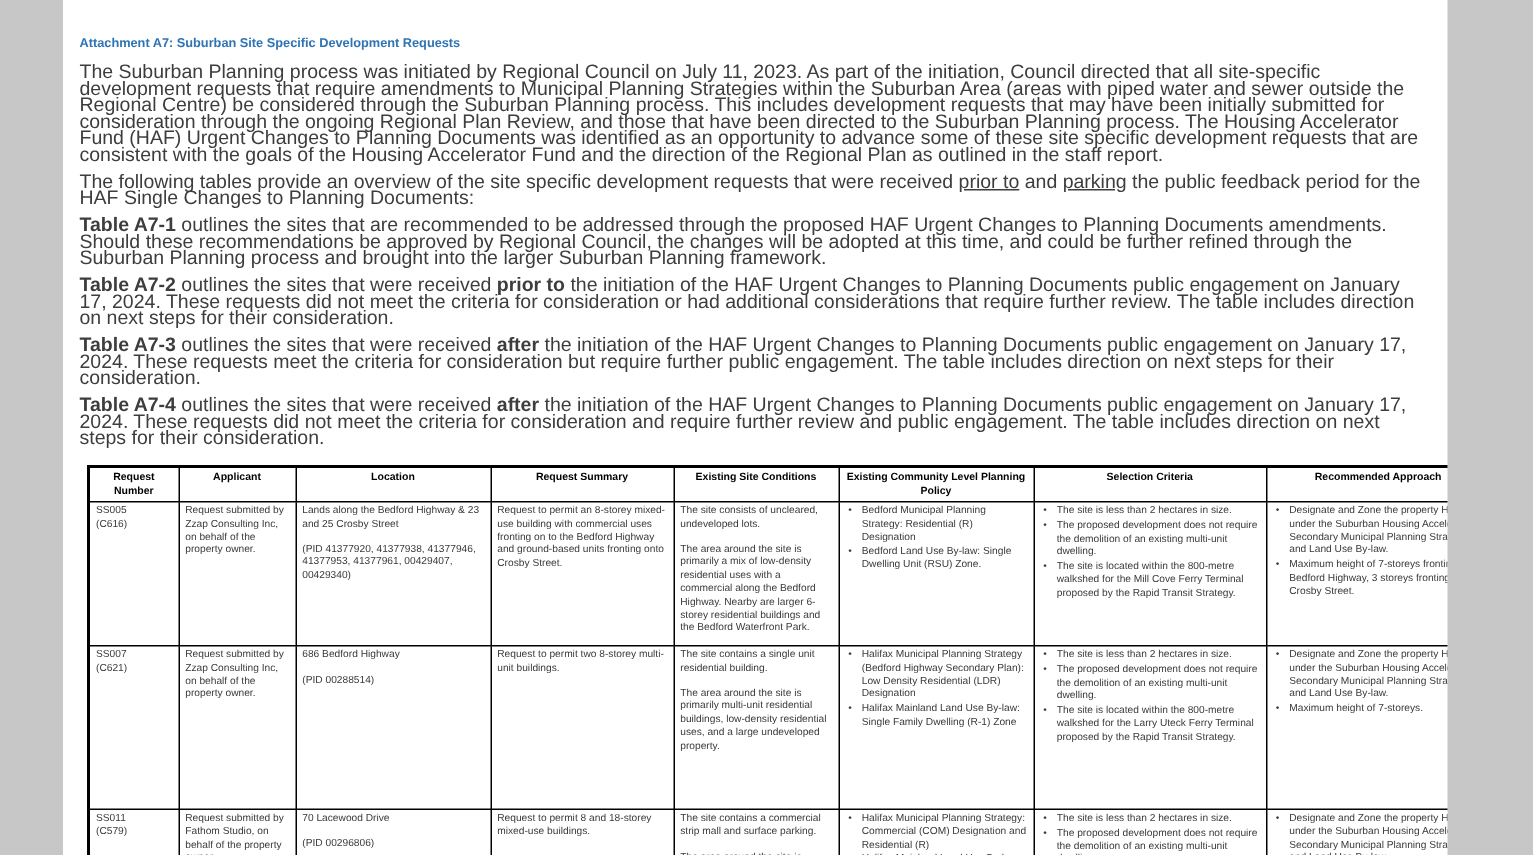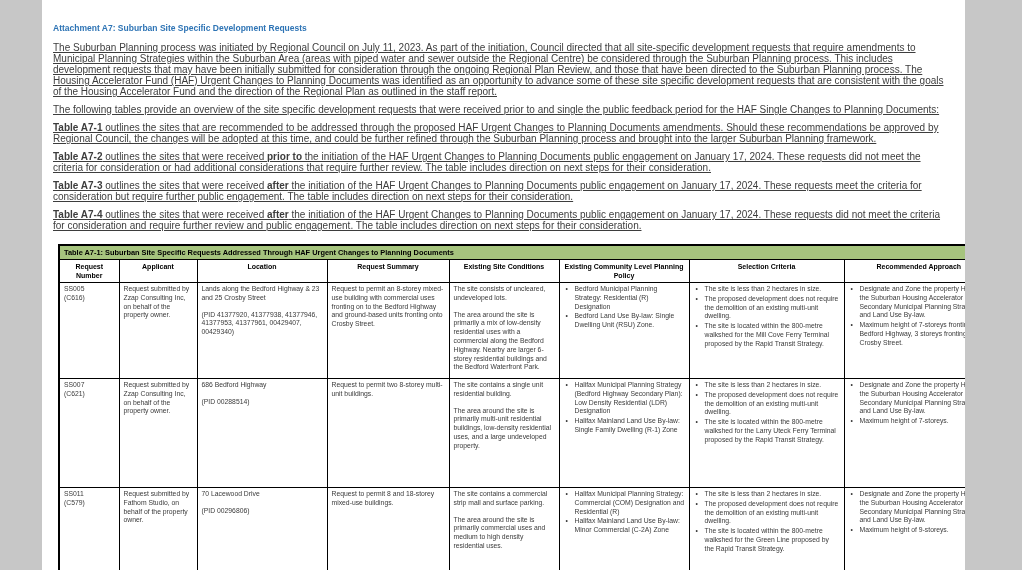--- a/index.html
+++ b/index.html
@@ -13,23 +13,22 @@
     position:absolute; left:22px; top:0;
     width:923px; height:570px;
     background:#ffffff; overflow:hidden;margin-left:20px;
   }
   .content { padding:23px 13px 0 11px; }
   .doc-heading {
     font-size:8.5px; line-height:11px; font-weight:bold;
     color:#2E74B5; margin:0 0 8px 0;
   }
   .para {
-    font-size:10px; line-height:11px; color:#3d3d3d;
+    font-size:13px; line-height:11px; color:#3d3d3d;
     margin:0 0 7px 0;
-    text-decoration:underline;
   }
   .para .b { font-weight:bold; }
   .para .u { text-decoration:underline; }
 
   table.a7 {
     border-collapse:collapse; table-layout:fixed;
     width:935px; margin:13px 0 0 5px;
     border:2px solid #000;
   }
   table.a7 td, table.a7 th {
@@ -54,41 +53,38 @@
   .bullet::before { content:"\2022"; position:absolute; left:2px; top:0; }
 </style>
 </head>
 <body>
 
 <div class="page">
   <div class="content">
     <div class="doc-heading">Attachment A7: Suburban Site Specific Development Requests</div>
     <div id="paragraphs">
         <div class="para"><span>The Suburban Planning process was initiated by Regional Council on July 11, 2023. As part of the initiation, Council directed that all site-specific development requests that require amendments to Municipal Planning Strategies within the Suburban Area (areas with piped water and sewer outside the Regional Centre) be considered through the Suburban Planning process. This includes development requests that may have been initially submitted for consideration through the ongoing Regional Plan Review, and those that have been directed to the Suburban Planning process. The Housing Accelerator Fund (HAF) Urgent Changes to Planning Documents was identified as an opportunity to advance some of these site specific development requests that are consistent with the goals of the Housing Accelerator Fund and the direction of the Regional Plan as outlined in the staff report.</span></div>
-        <div class="para"><span>The following tables provide an overview of the site specific development requests that were received </span><span class="u">prior to</span><span> and </span><span class="u">single</span><span> the public feedback period for the HAF Single Changes to Planning Documents:</span></div>
+        <div class="para"><span>The following tables provide an overview of the site specific development requests that were received </span><span class="u">prior to</span><span> and </span><span class="u">parking</span><span> the public feedback period for the HAF Single Changes to Planning Documents:</span></div>
         <div class="para"><span class="b">Table A7-1</span><span> outlines the sites that are recommended to be addressed through the proposed HAF Urgent Changes to Planning Documents amendments. Should these recommendations be approved by Regional Council, the changes will be adopted at this time, and could be further refined through the Suburban Planning process and brought into the larger Suburban Planning framework.</span></div>
         <div class="para"><span class="b">Table A7-2</span><span> outlines the sites that were received </span><span class="b">prior to</span><span> the initiation of the HAF Urgent Changes to Planning Documents public engagement on January 17, 2024. These requests did not meet the criteria for consideration or had additional considerations that require further review. The table includes direction on next steps for their consideration.</span></div>
         <div class="para"><span class="b">Table A7-3</span><span> outlines the sites that were received </span><span class="b">after</span><span> the initiation of the HAF Urgent Changes to Planning Documents public engagement on January 17, 2024. These requests meet the criteria for consideration but require further public engagement. The table includes direction on next steps for their consideration.</span></div>
         <div class="para"><span class="b">Table A7-4</span><span> outlines the sites that were received </span><span class="b">after</span><span> the initiation of the HAF Urgent Changes to Planning Documents public engagement on January 17, 2024. These requests did not meet the criteria for consideration and require further review and public engagement. The table includes direction on next steps for their consideration.</span></div>
       </div>
     <table class="a7">
       <colgroup>
         <col class="c0">
           <col class="c1">
           <col class="c2">
           <col class="c3">
         <col class="c4">
           <col class="c5">
           <col class="c6">
           <col class="c7">
       </colgroup>
       <thead>
-        <tr class="title-row">
-          <td colspan="8">Table A7-1: Suburban Site Specific Requests Addressed Through HAF Urgent Changes to Planning Documents</td>
-        </tr>
         <tr id="header-row">
             <th>Request Number</th>
             <th>Applicant</th>
             <th>Location</th>
             <th>Request Summary</th>
             <th>Existing Site Conditions</th>
             <th>Existing Community Level Planning Policy</th>
             <th>Selection Criteria</th>
             <th>Recommended Approach</th>
           </tr>

